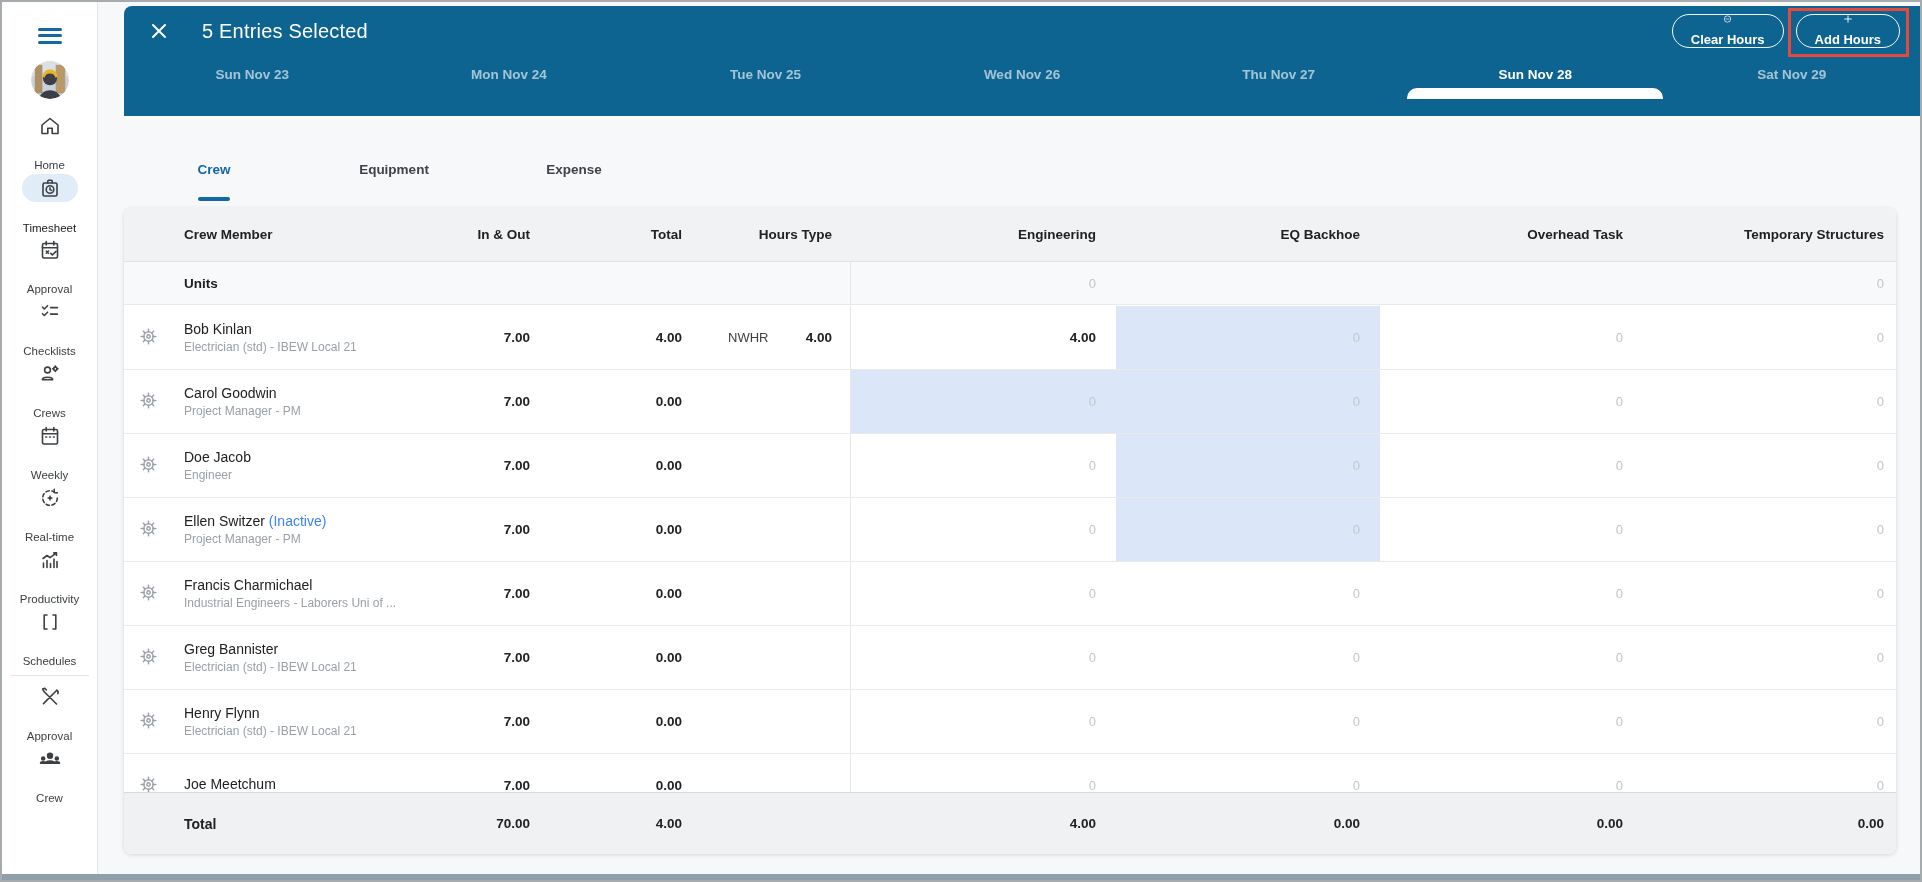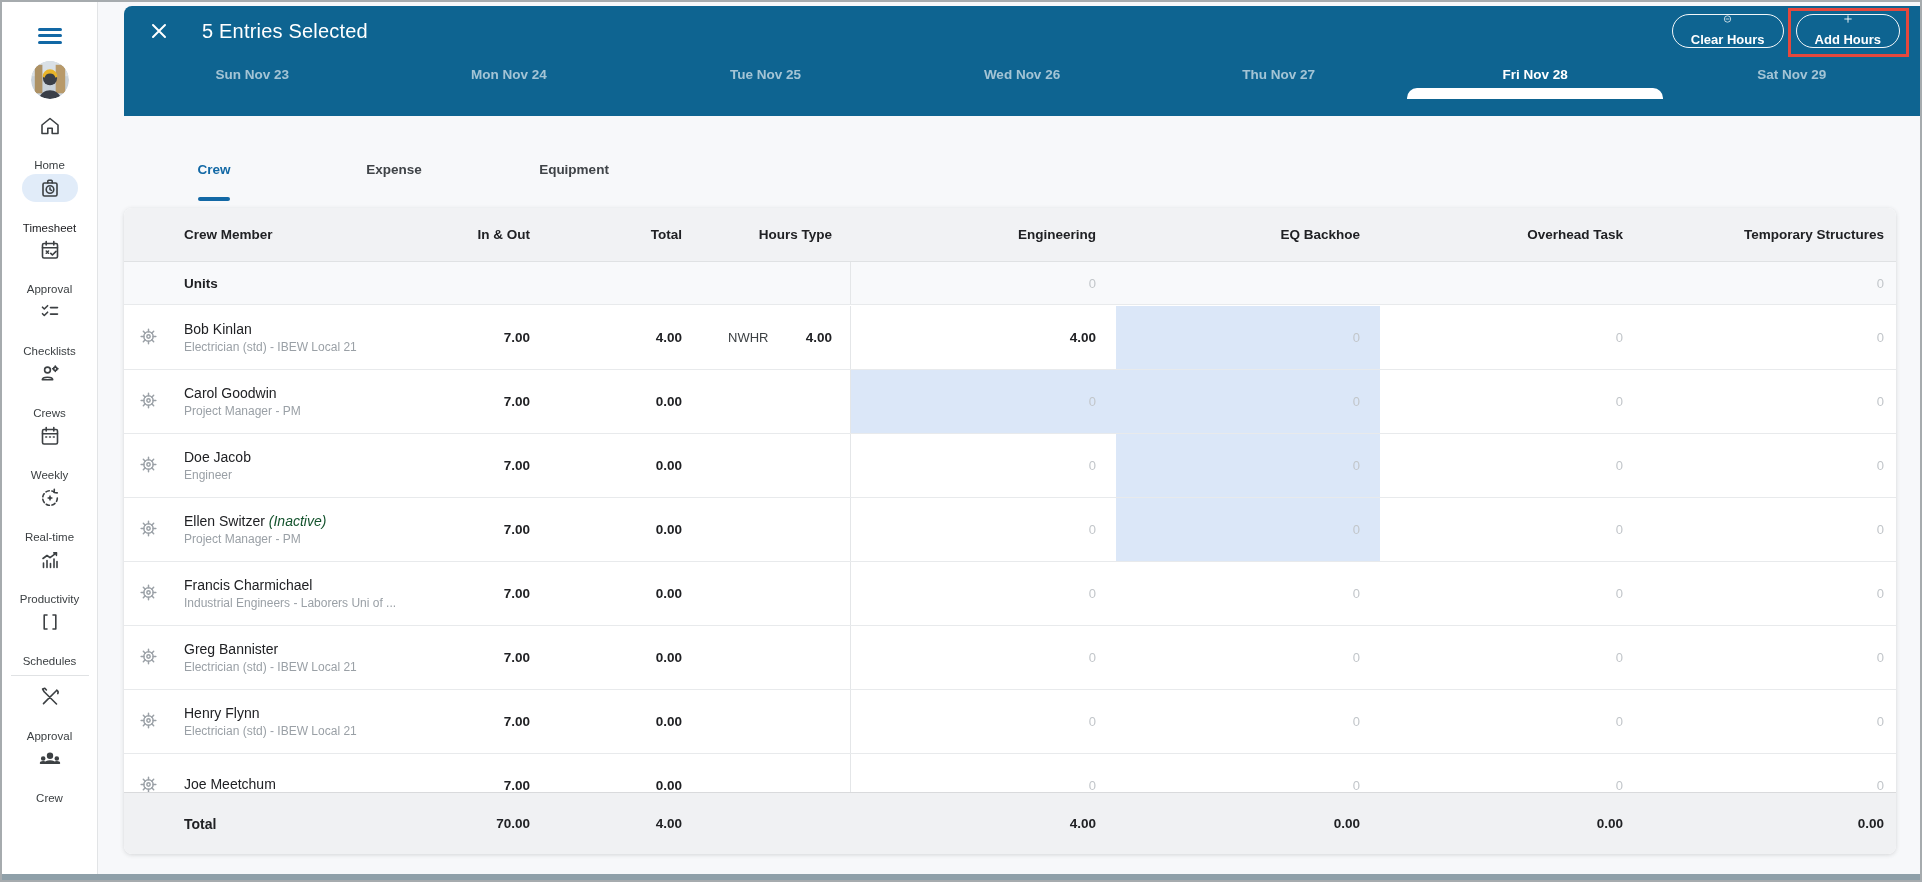--- a/index.html
+++ b/index.html
@@ -60,21 +60,21 @@
   #thead .th { font-size:13.5px; font-weight:600; color:#202124; }
   .th-left { padding-left:12px; text-align:left; }
   .num { text-align:right; padding-right:20px; }
   .num-last { text-align:right; padding-right:12px; }
   #units-row { height:43px; background:#f8f9fb; border-bottom:1px solid #e8eaec; }
   #units-row .u-lbl { padding-left:12px; font-size:13.5px; font-weight:600; color:#202124; }
   #rows-viewport { position:absolute; top:98px; bottom:62px; left:0; right:0; overflow:hidden; }
   .row { height:64px; border-bottom:1px solid #e8eaec; }
   .gearbtn { background:none; border:0; cursor:pointer; display:block; margin:0 auto; width:24px; height:24px; }
   .nm { font-size:14px; color:#202124; }
-  .nm .sfx { color:#14532d;font-style:italic; }
+  .nm .sfx { color:#3b82f6; }
   .who { padding-left:12px; }
   .role { font-size:12px; color:#9aa0a6; margin-top:3px; white-space:nowrap; overflow:hidden; }
   .val { font-size:13.5px; font-weight:600; color:#202124; }
   .ht { display:flex; align-items:flex-start; justify-content:space-between; padding:0 18px 0 26px; }
   .htl { font-size:13px; color:#3c4043; }
   .code { align-self:stretch; display:flex; align-items:center; justify-content:flex-end; cursor:pointer; }
   .code.eng-col { border-left:1px solid #e4e6e8; }
   .muted { color:#c2c6ca; font-weight:400; font-size:13px; }
   .sel { background:#dbe7f8; }
   #tfoot { position:absolute; left:0; right:0; bottom:0; height:62px; background:#f0f1f3;
@@ -246,29 +246,29 @@
           <div class="annot-box"></div>
         </div>
       </div>
     </div>
     <div id="day-tabs">
         <div class="day">Sun Nov 23</div>
         <div class="day">Mon Nov 24</div>
         <div class="day">Tue Nov 25</div>
         <div class="day">Wed Nov 26</div>
         <div class="day">Thu Nov 27</div>
-        <div class="day active">Fri Nov 28</div>
+        <div class="day active">Sun Nov 28</div>
         <div class="day">Sat Nov 29</div>
       </div>
   </div>
 
   <div id="sheet-tabs">
       <div class="stab active">Crew</div>
+      <div class="stab">Equipment</div>
       <div class="stab">Expense</div>
-      <div class="stab">Equipment</div>
     </div>
 
   <div id="card">
     <div id="thead" class="cols">
       <div></div>
       <div class="th th-left">Crew Member</div>
       <div class="th num">In &amp; Out</div>
       <div class="th num">Total</div>
       <div class="th num" style="padding-right:18px">Hours Type</div>
       <div class="th num">Engineering</div>

